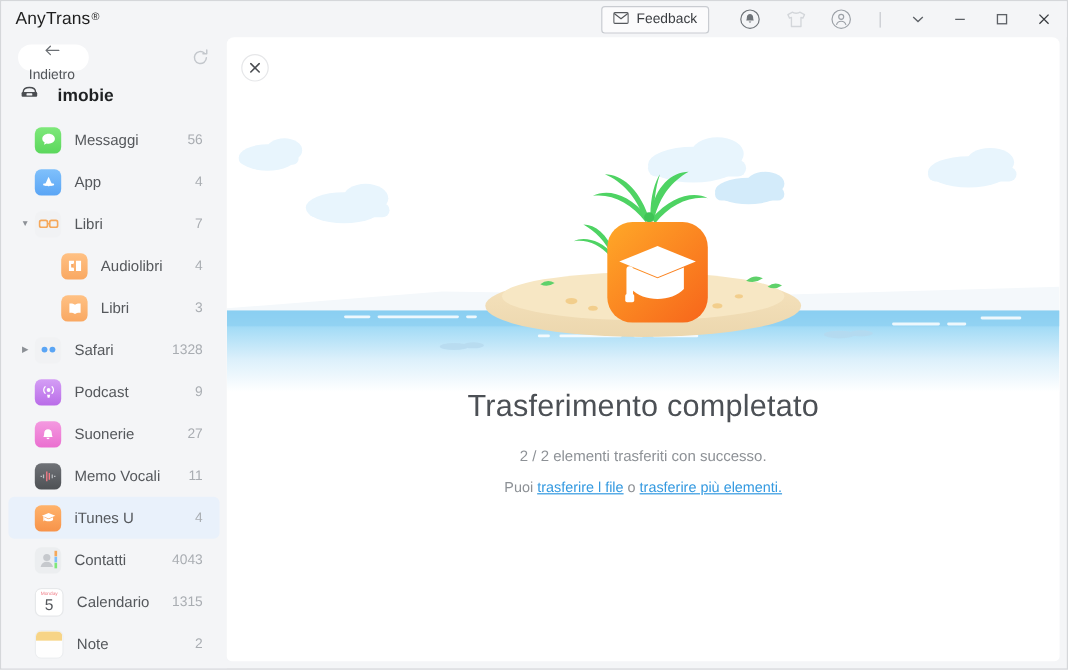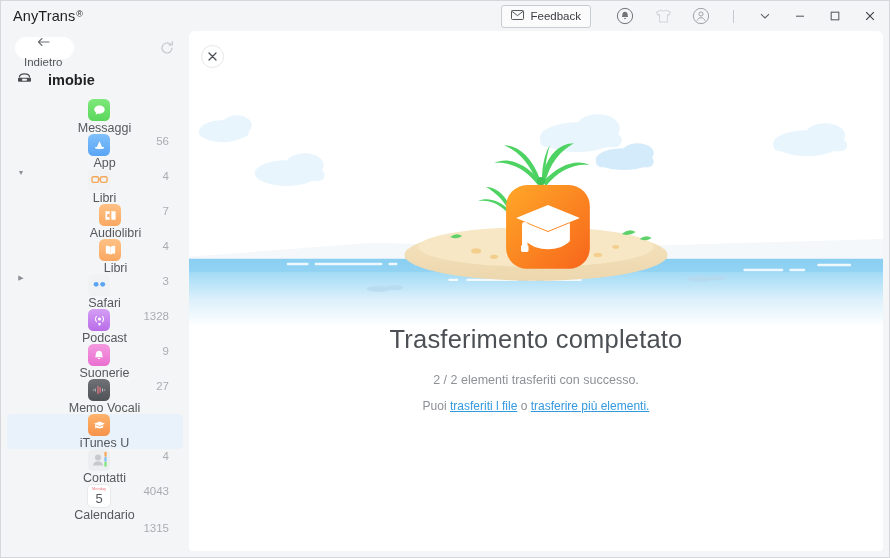--- a/index.html
+++ b/index.html
@@ -143,21 +143,20 @@
   .nav-item {
     position: relative;
     display: flex;
     align-items: center;
     height: 35px;
     padding-left: 22px;
     padding-right: 14px;
     cursor: pointer;
     border-radius: 5px;
     margin: 0 6px;
-    flex-direction: column;
   }
   .nav-item.child { padding-left: 44px; }
   .nav-item.selected { background: #e9f1fb; }
   .nav-caret {
     position: absolute;
     left: 9px;
     width: 10px;
     text-align: center;
     font-size: 7px;
     color: #8c9096;
@@ -488,20 +487,30 @@
           <svg width="22" height="22" viewBox="0 0 22 22">
             <rect x="0" y="0" width="22" height="5.4" fill="#fff"></rect>
             <text x="11" y="4.6" font-family="Liberation Sans, sans-serif" font-size="4" fill="#f07a85" text-anchor="middle">Monday</text>
             <text x="11" y="17.6" font-family="Liberation Sans, sans-serif" font-size="13" fill="#55585c" text-anchor="middle">5</text>
           </svg>
         </span>
         <span class="nav-label">Calendario</span>
         <span class="nav-count">1315</span>
       </div>
 
+      <div class="nav-item">
+        <span class="nav-icon" style="background:#ffffff;border:1px solid #eceef0;">
+          <svg width="22" height="22" viewBox="0 0 22 22">
+            <rect x="0" y="0" width="22" height="8" fill="#f7d486"></rect>
+            <rect x="0" y="8" width="22" height="14" fill="#fefefe"></rect>
+          </svg>
+        </span>
+        <span class="nav-label">Note</span>
+        <span class="nav-count">2</span>
+      </div>
 
     </div>
   </div>
 
   <div class="main-panel">
 
     <div class="panel-close">
       <svg width="9" height="9" viewBox="0 0 9 9">
         <path d="M1 1 L8 8 M8 1 L1 8" stroke="#4a4d51" stroke-width="1.3" stroke-linecap="round"></path>
       </svg>
@@ -630,18 +639,18 @@
           <rect x="334" y="125" width="5.5" height="28" rx="2.6" fill="#ffffff"></rect>
           <rect x="333" y="148" width="7.5" height="7" rx="1.6" fill="#ffffff"></rect>
         </g>
       </svg>
     </div>
 
     <div class="msg-block">
       <div class="msg-title">Trasferimento completato</div>
       <div class="msg-sub">2 / 2 elementi trasferiti con successo.</div>
       <div class="msg-links">
-        <span>Puoi </span><a>trasferiti l file</a><span> o </span><a>trasferire più elementi.</a>
+        <span>Puoi </span><a>trasferire l file</a><span> o </span><a>trasferire più elementi.</a>
       </div>
     </div>
 
   </div>
 </div>
 
 </body></html>

